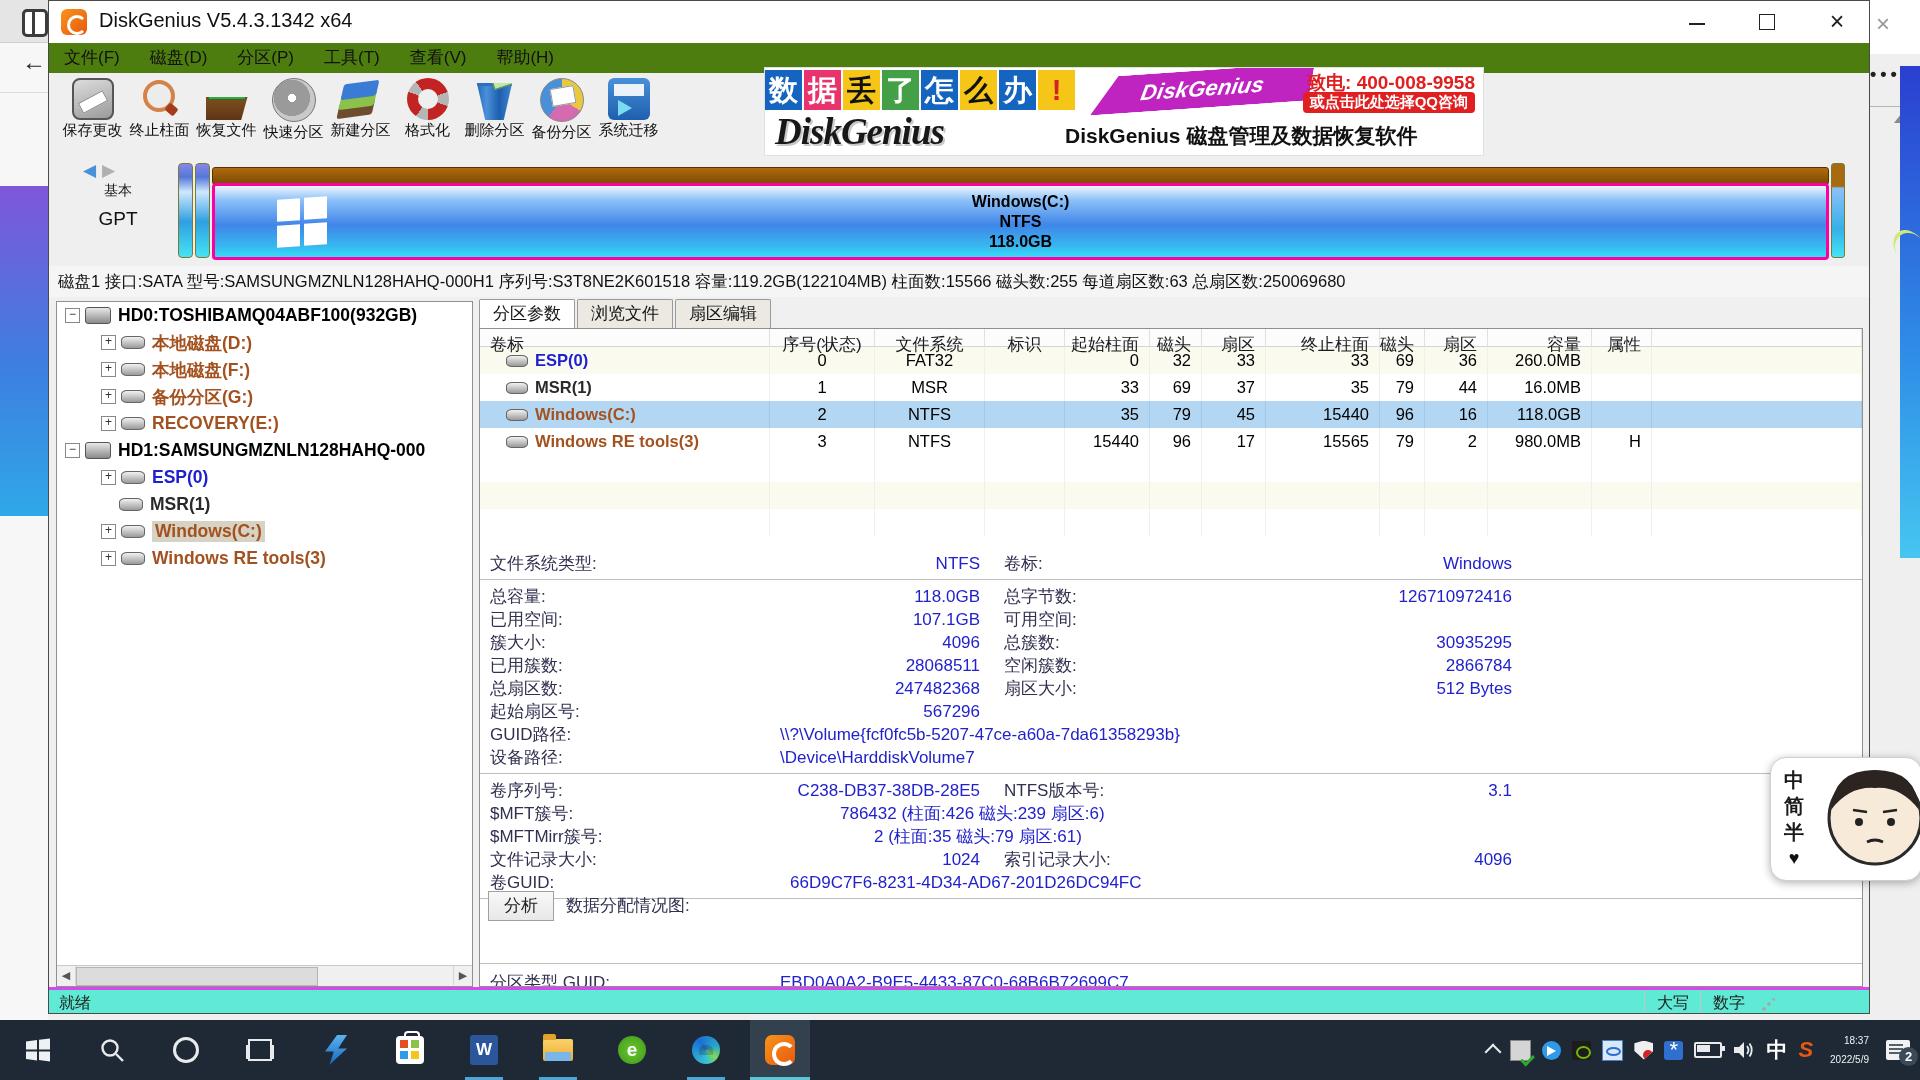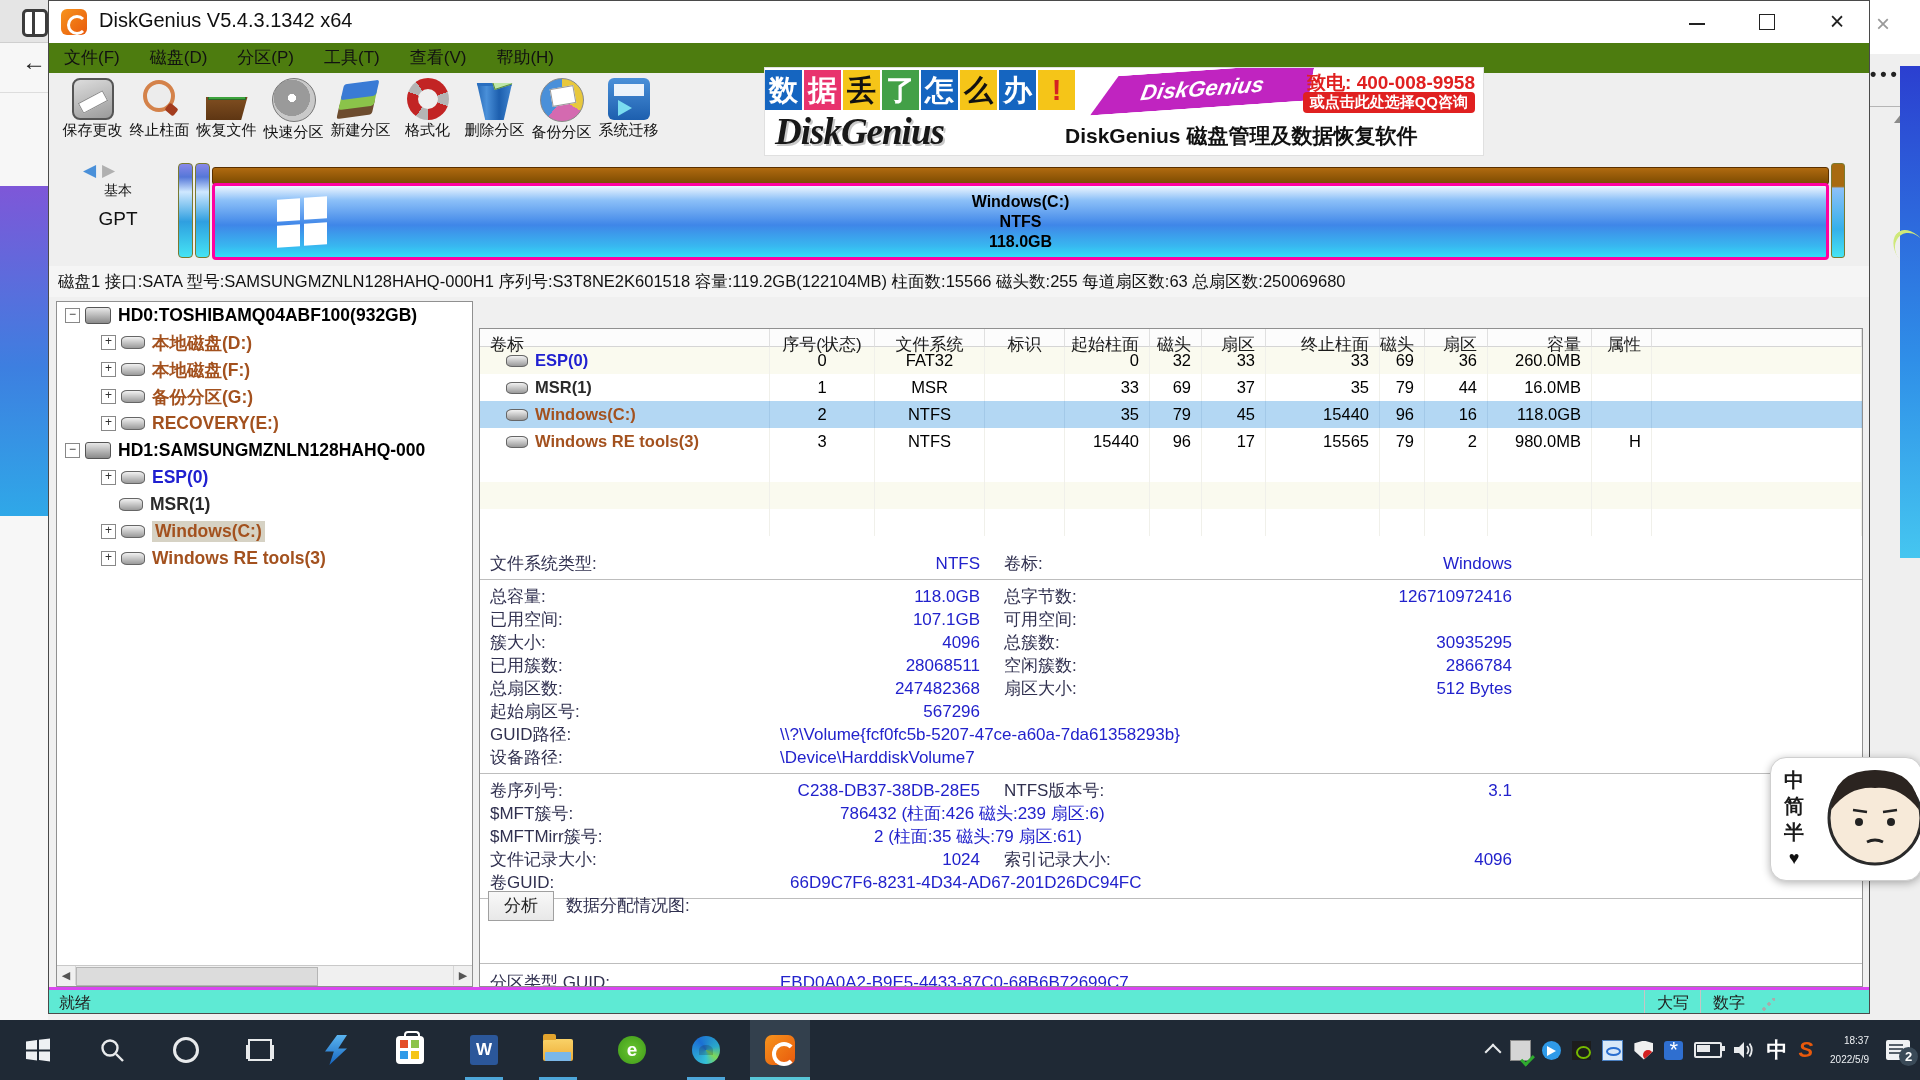--- a/index.html
+++ b/index.html
@@ -381,20 +381,23 @@
           <span class="c-brown">Windows RE tools(3)</span>
         </div>
       <div class="hscroll">
         <div class="hs-arrow hs-l">◀</div>
         <div class="hs-thumb"></div>
         <div class="hs-arrow hs-r">▶</div>
       </div>
     </div>
 
     <div class="abs rarea">
+      <div class="tabs">
+        <span class="tab active">分区参数</span><span class="tab">浏览文件</span><span class="tab">扇区编辑</span>
+      </div>
       <div class="rc">
 
         <div class="tg">
           <div class="hc al">卷标</div>
           <div class="hc ac">序号(状态)</div>
           <div class="hc ac">文件系统</div>
           <div class="hc ac">标识</div>
           <div class="hc ar">起始柱面</div>
           <div class="hc ar">磁头</div>
           <div class="hc ar">扇区</div>

